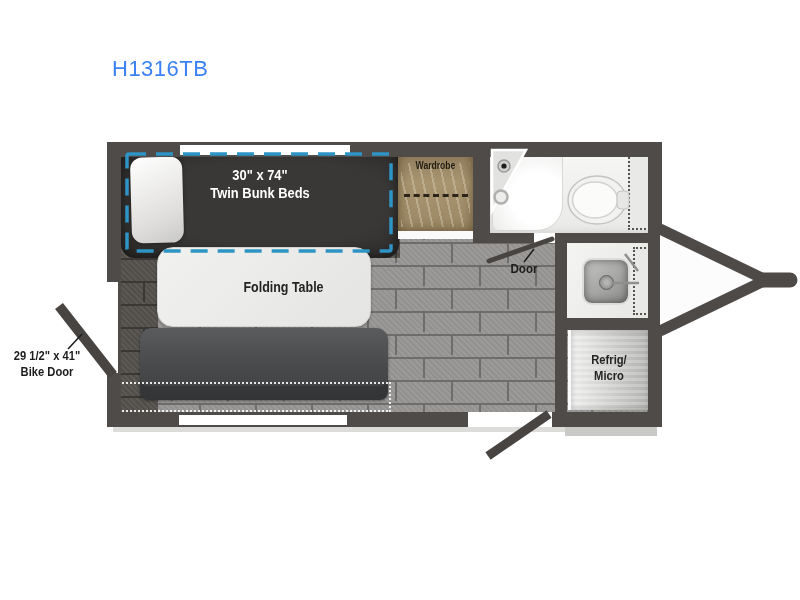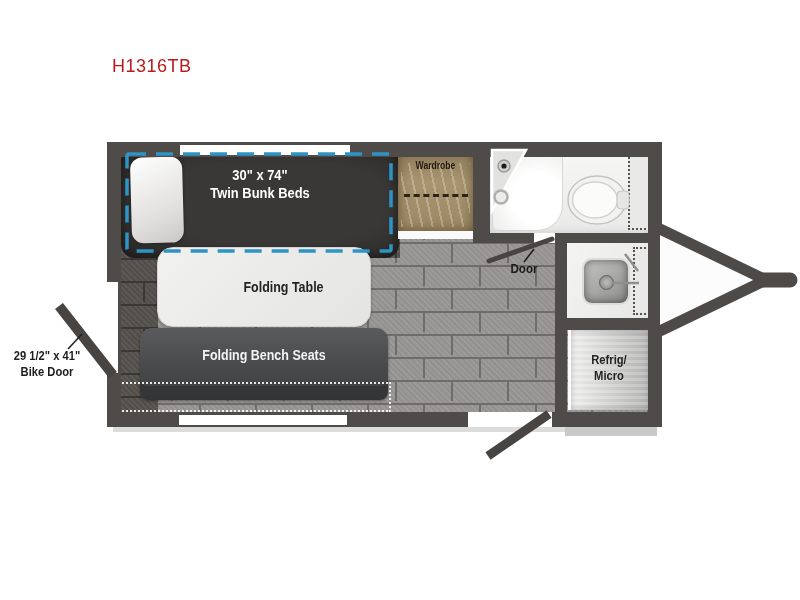--- a/index.html
+++ b/index.html
@@ -24,21 +24,21 @@
   .tiles.dark{
     background-color:#55524e;
     background-image:
       conic-gradient(at 2px 21px, transparent 0 270deg, #3a3835 270deg),
       conic-gradient(at 2px 21px, transparent 0 270deg, #3a3835 270deg),
       linear-gradient(#3a3835 0 2px, transparent 2px),
       repeating-linear-gradient(45deg, rgba(255,255,255,.04) 0 2px, rgba(0,0,0,.05) 2px 4px);
   }
   .dotted{background:#e9e9e7;border:2px dotted #55524f;box-sizing:border-box;}
 
-  #title{left:112px;top:56px;font-size:18px;color:#b91c1c;letter-spacing:.5px;}
+  #title{left:112px;top:56px;font-size:22px;color:#3b82f6;letter-spacing:.5px;}
 
   #floor-light{left:115px;top:150px;width:540px;height:268px;}
   #floor-dark-a{left:115px;top:150px;width:285px;height:108px;}
   #floor-dark-b{left:115px;top:258px;width:43px;height:160px;}
 
   #bed{left:121px;top:147px;width:278px;height:111px;border-radius:14px;
        background:radial-gradient(ellipse at 55% 50%, #3a3836 55%, #2b2927);
        box-shadow:inset 0 0 14px rgba(0,0,0,.6);}
   #pillow{left:131px;top:157px;width:52px;height:86px;border-radius:12px;
        background:linear-gradient(155deg,#ffffff,#dedddb 70%,#c8c8c6);
@@ -151,23 +151,20 @@
   <div id="refrig-label" class="abs lbl">
     <span class="cx">Refrig/</span>
     <span class="cx">Micro</span>
   </div>
 
   <div id="table" class="abs"></div>
   <div id="table-label" class="abs lbl">
     <span class="cx">Folding Table</span>
   </div>
   <div id="bench" class="abs"></div>
-  <div id="bench-label" class="abs lbl">
-    <span class="cx">Folding Bench Seats</span>
-  </div>
   <div id="bench-dotted" class="abs"></div>
 
   <div id="shadow-bottom" class="abs"></div>
   <div id="shadow-refrig" class="abs"></div>
   <div id="wall-top" class="abs wall"></div>
   <div id="wall-bottom" class="abs wall"></div>
   <div id="wall-left" class="abs wall"></div>
   <div id="wall-right" class="abs wall"></div>
   <div id="win-top" class="abs"></div>
   <div id="win-bottom" class="abs"></div>

